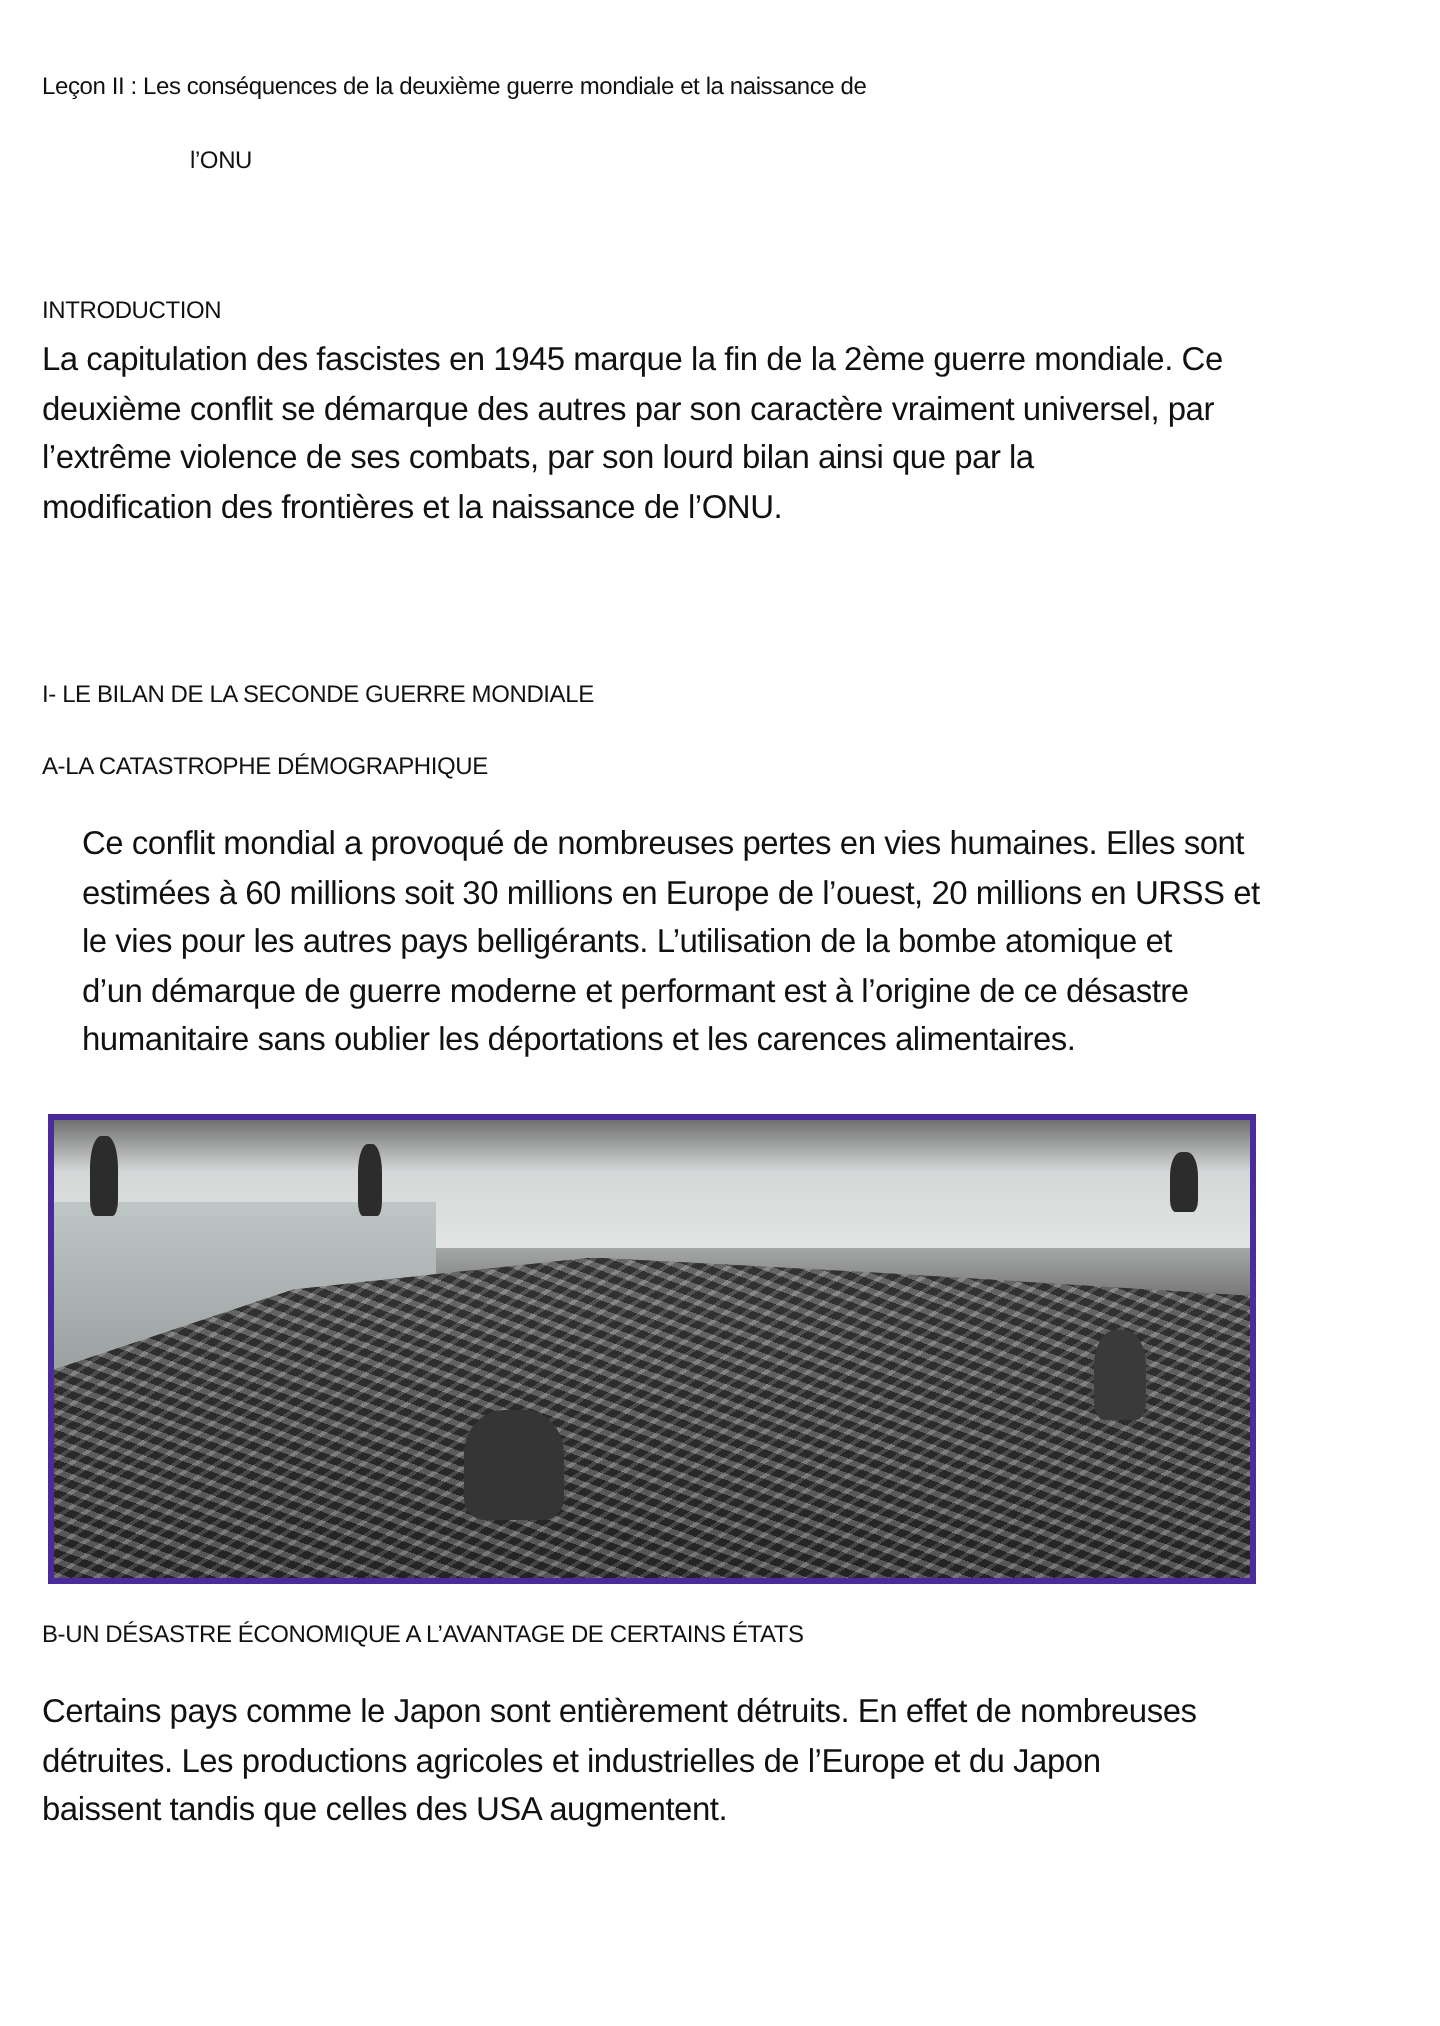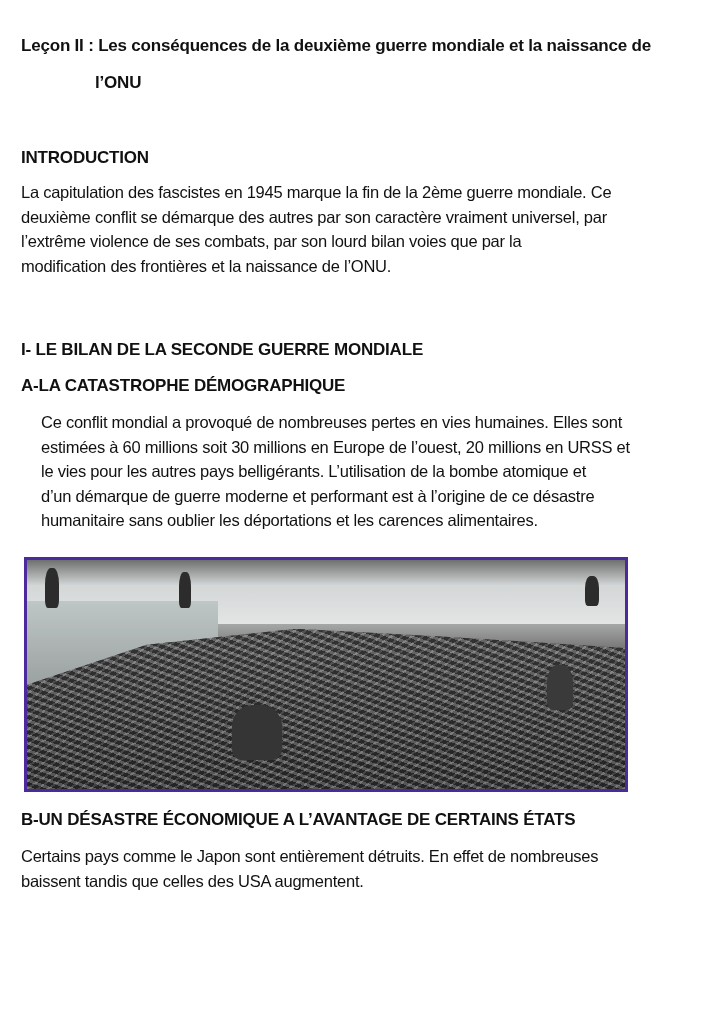--- a/index.html
+++ b/index.html
@@ -1,19 +1,19 @@
 <!DOCTYPE html>
 <html><head>
 <meta charset="utf-8">
 <style>
   html, body { margin: 0; padding: 0; background: #ffffff; }
   body { width: 720px; height: 1013px; position: relative; overflow: hidden;
          font-family: "Liberation Sans", "DejaVu Sans", sans-serif; color: #111; }
   .abs { position: absolute; left: 21px; white-space: nowrap; }
-  .h { font-weight: bold; font-size: 17px; letter-spacing: -0.2px; }
+  .h { font-weight: normal; font-size: 12px; letter-spacing: -0.2px; }
   .p { font-size: 16.5px; letter-spacing: -0.25px; line-height: 24.5px; }
   .p div { white-space: nowrap; }
   .photo-frame { position: absolute; left: 24px; top: 557px; width: 598px; height: 229px;
                  border: 3px solid #4b2b9c; overflow: hidden;
                  background: linear-gradient(180deg, #d9dcdc 0%, #c8cbcb 20%, #7a7a7a 38%, #4a4a4a 60%, #5c5c5c 80%, #3f3f3f 100%); }
   .photo-frame .sky { position:absolute; left:0; top:0; width:100%; height:28%;
                       background: linear-gradient(180deg,#6f6f6f 0%, #d4d7d7 40%, #e3e5e5 100%); }
   .photo-frame .hill { position:absolute; left:0; top:18%; width:32%; height:38%;
                        background: linear-gradient(180deg,#bfc6c6,#9aa0a0); }
   .photo-frame .texture { position:absolute; left:0; top:30%; width:100%; height:70%;
@@ -26,24 +26,24 @@
 </style>
 </head>
 <body>
 
 <div>
   <div class="abs h" style="top:36px;">Leçon II : Les conséquences de la deuxième guerre mondiale et la naissance de</div>
   <div class="abs h" style="top:73px; left:95px;">l’ONU</div>
 </div>
 
 <div class="abs h" style="top:148px;">INTRODUCTION</div>
-<div class="abs p" style="top:180px;">
+<div class="abs p" style="top:168px;">
   <div>La capitulation des fascistes en 1945 marque la fin de la 2ème guerre mondiale. Ce</div>
   <div>deuxième conflit se démarque des autres par son caractère vraiment universel, par</div>
-  <div>l’extrême violence de ses combats, par son lourd bilan voies que par la</div>
+  <div>l’extrême violence de ses combats, par son lourd bilan ainsi que par la</div>
   <div>modification des frontières et la naissance de l’ONU.</div>
 </div>
 
 <div class="abs h" style="top:340px;text-align:right;">I- LE BILAN DE LA SECONDE GUERRE MONDIALE</div>
 <div class="abs h" style="top:376px;">A-LA CATASTROPHE DÉMOGRAPHIQUE</div>
 <div class="abs p" style="top:410px;margin-left:20px;">
   <div>Ce conflit mondial a provoqué de nombreuses pertes en vies humaines. Elles sont</div>
   <div>estimées à 60 millions soit 30 millions en Europe de l’ouest, 20 millions en URSS et</div>
   <div>le vies pour les autres pays belligérants. L’utilisation de la bombe atomique et</div>
   <div>d’un démarque de guerre moderne et performant est à l’origine de ce désastre</div>
@@ -57,14 +57,15 @@
   <div class="figure" style="left:18px; top:8px; width:14px; height:40px;"></div>
   <div class="figure" style="left:152px; top:12px; width:12px; height:36px;"></div>
   <div class="figure" style="left:558px; top:16px; width:14px; height:30px;"></div>
   <div class="figure" style="left:205px; top:145px; width:50px; height:55px; background:#353535;"></div>
   <div class="figure" style="left:520px; top:105px; width:26px; height:45px; background:#3a3a3a;"></div>
 </div>
 
 <div class="abs h" style="top:810px;">B-UN DÉSASTRE ÉCONOMIQUE A L’AVANTAGE DE CERTAINS ÉTATS</div>
 <div class="abs p" style="top:844px;">
   <div>Certains pays comme le Japon sont entièrement détruits. En effet de nombreuses</div>
+  <div>détruites. Les productions agricoles et industrielles de l’Europe et du Japon</div>
   <div>baissent tandis que celles des USA augmentent.</div>
 </div>
 
 </body></html>

